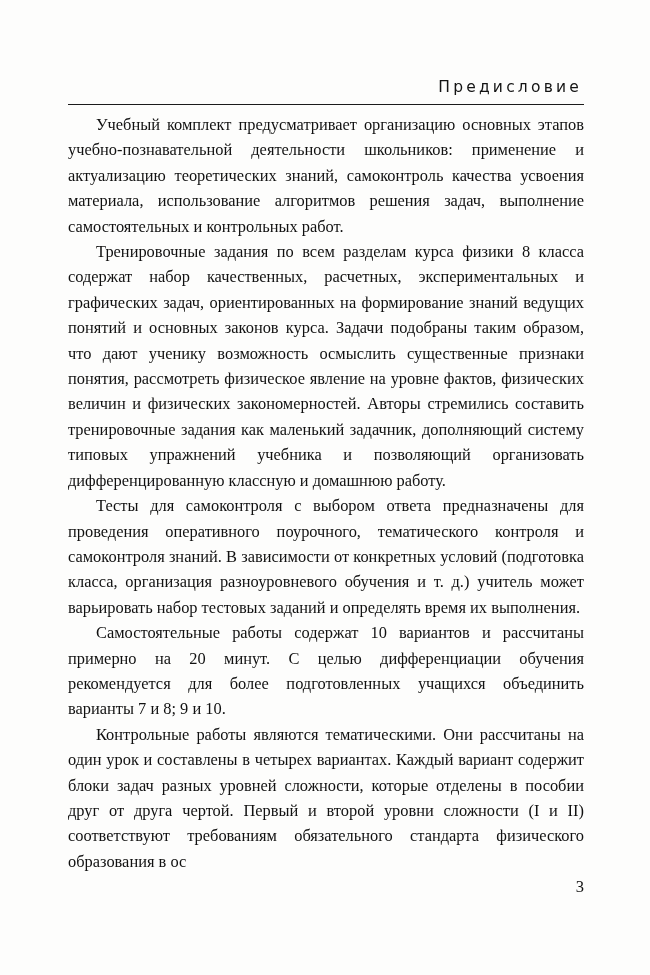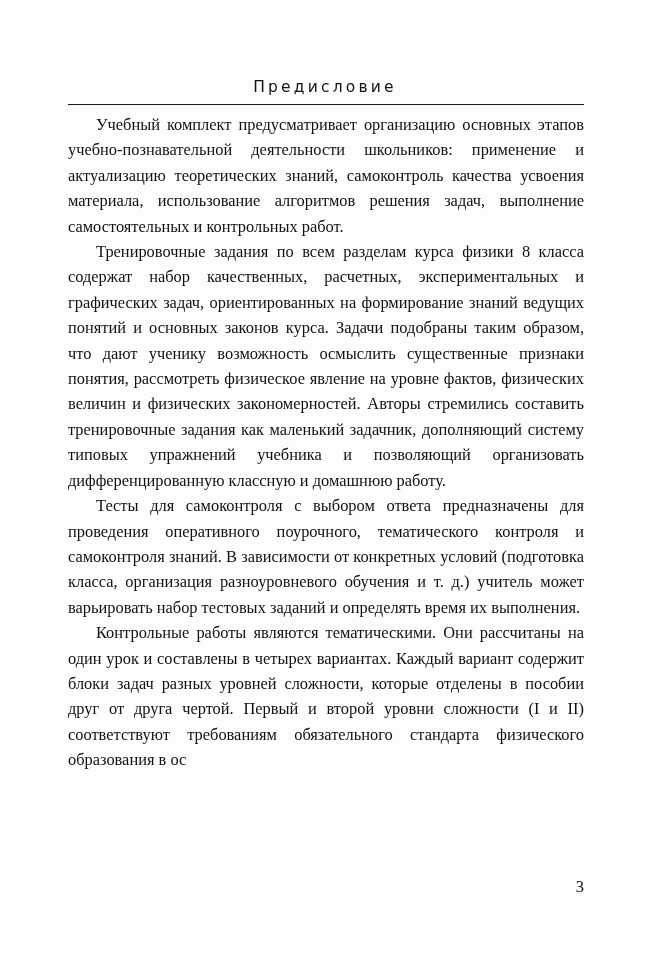--- a/index.html
+++ b/index.html
@@ -22,21 +22,21 @@
     padding: 0;
     background: #fdfdfc;
   }
   .header-area {
     position: absolute;
     left: 68px;
     right: 66px;
     top: 78px;
   }
   .running-head {
-    text-align: center;
+    text-align: right;
     font-family: "DejaVu Sans", sans-serif;
     font-size: 15.5px;
     letter-spacing: 3.2px;
     color: #141414;
     padding-right: 2px;
     padding-bottom: 8px;
   }
   .rule {
     border-top: 1.6px solid #1b1b1b;
     width: 100%;
@@ -73,18 +73,19 @@
 
   <div class="header-area">
     <div class="running-head">Предисловие</div>
     <div class="rule"></div>
   </div>
 
   <div class="body-area">
     <p class="para">Учебный комплект предусматривает организацию основ­ных этапов учебно-познавательной деятельности школьников: применение и актуализацию теоретических знаний, само­контроль качества усвоения материала, использование алго­ритмов решения задач, выполнение самостоятельных и конт­рольных работ.</p>
     <p class="para">Тренировочные задания по всем разделам курса физики 8 класса содержат набор качественных, расчетных, экспери­ментальных и графических задач, ориентированных на фор­мирование знаний ведущих понятий и основных законов кур­са. Задачи подобраны таким образом, что дают ученику воз­можность осмыслить существенные признаки понятия, рас­смотреть физическое явление на уровне фактов, физических величин и физических закономерностей. Авторы стремились составить тренировочные задания как маленький задачник, дополняющий систему типовых упражнений учебника и по­зволяющий организовать дифференцированную классную и домашнюю работу.</p>
     <p class="para">Тесты для самоконтроля с выбором ответа предназначены для проведения оперативного поурочного, тематического контроля и самоконтроля знаний. В зависимости от конкрет­ных условий (подготовка класса, организация разноуровне­вого обучения и т. д.) учитель может варьировать набор тесто­вых заданий и определять время их выполнения.</p>
+    <p class="para">Самостоятельные работы содержат 10 вариантов и рассчи­таны примерно на 20 минут. С целью дифференциации обуче­ния рекомендуется для более подготовленных учащихся объ­единить варианты 7 и 8; 9 и 10.</p>
     <p class="para">Контрольные работы являются тематическими. Они рас­считаны на один урок и составлены в четырех вариантах. Каждый вариант содержит блоки задач разных уровней слож­ности, которые отделены в пособии друг от друга чертой. Пер­вый и второй уровни сложности (I и II) соответствуют требова­ниям обязательного стандарта физического образования в ос­</p>
   </div>
 
   <div class="folio">3</div>
 
 </div>
 
 </body></html>

